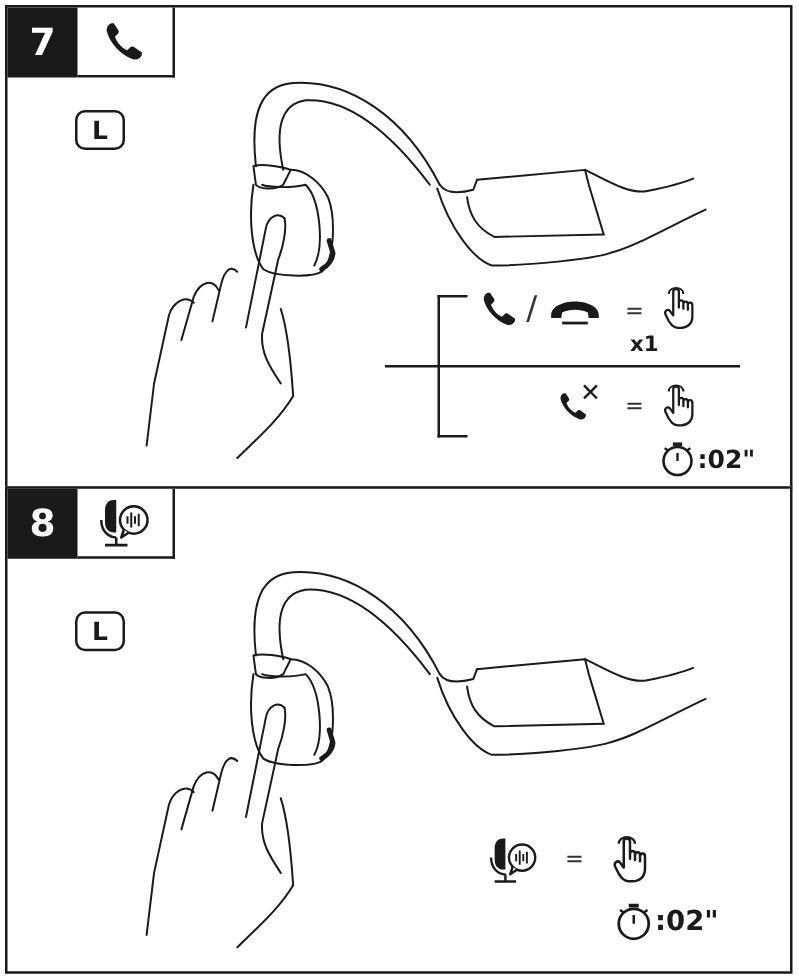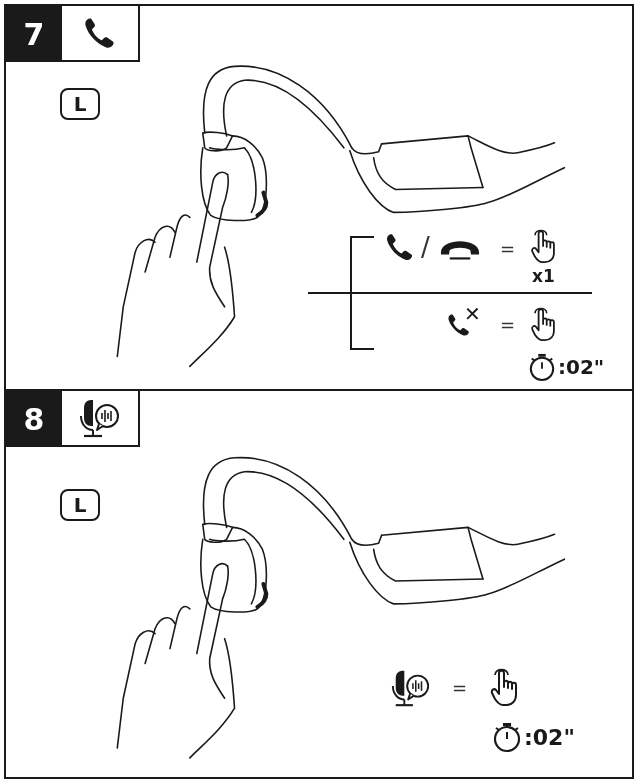--- a/index.html
+++ b/index.html
@@ -102,21 +102,21 @@
       <use href="#sym-phone"></use>
     </svg>
   <div class="eq" style="left:415px;top:226px;font-size:26px">/</div>
   <svg class="icon" style="left:432px;top:232px" width="44" height="24">
       <use href="#sym-hangup"></use>
     </svg>
   <div class="eq" style="left:494px;top:232px">=</div>
   <svg class="icon" style="left:524px;top:222px" width="28" height="36">
       <use href="#sym-hand"></use>
     </svg>
-  <div class="count" style="left:526px;top:260px">x1</div>
+  <div class="count" style="left:498px;top:260px">x1</div>
 
   <svg class="icon" style="left:440px;top:306px" width="26" height="26">
       <use href="#sym-phone"></use>
     </svg>
   <div style="position:absolute;left:458px;top:296px;font-weight:bold;font-size:20px">✕</div>
   <div class="eq" style="left:494px;top:308px">=</div>
   <svg class="icon" style="left:524px;top:300px" width="28" height="36">
       <use href="#sym-hand"></use>
     </svg>
   <div class="timer" style="left:522px;top:346px">

